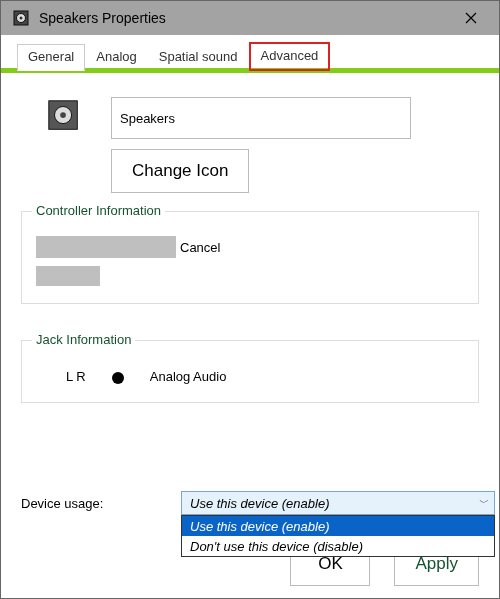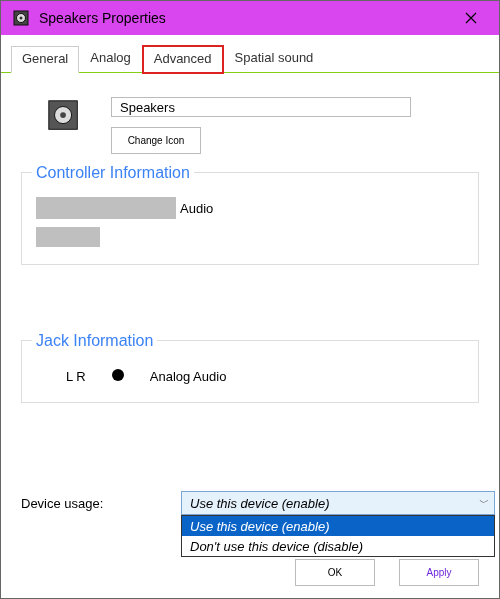--- a/index.html
+++ b/index.html
@@ -14,44 +14,44 @@
     position: relative;
     border: 1px solid #666;
     overflow: hidden;
   }
   
   .titlebar {
     height: 34px;
     display: flex;
     align-items: center;
     padding: 0 8px 0 12px;
-    background: #d946ef;
+    background: #a3a3a3;
   }
   .titlebar .app-icon {
     width: 16px; height: 16px;
     margin-right: 10px;
   }
   .titlebar .title {
     flex: 1;
     font-size: 14px;
   }
   .titlebar .close {
     width: 40px; height: 30px;
     display: flex; align-items:center; justify-content:center;
     font-size: 16px;
     cursor: default;
   }
   
   .tabstrip {
     display: flex;
-    align-items:flex-start;
-    padding: 0 10px;
+    align-items:center;
+    padding: 0 16px;
     margin-top: 10px;
     height: 28px;
-    border-bottom: 1px solid #84cc16;
+    border-bottom: 5px solid #84cc16;
   }
   .tab {
     padding: 4px 10px 6px 10px;
     font-size: 13px;
     color: #333;
     border: 1px solid transparent;
     border-bottom: none;
     cursor: default;
   }
   .tab.active {
@@ -73,71 +73,71 @@
     align-items: flex-start;
     gap: 28px;
     margin: 10px 0 8px 24px;
   }
   .device-icon {
     width: 38px; height: 38px;
   }
   .device-fields { flex:1; }
   .name-input {
     width: 300px;
-    height: 20px;
+    height: 42px;
     border: 1px solid #bbb;
     padding: 2px 8px;
     font-size: 13px;
     background: #fff;
   }
   .btn {
     display: inline-flex;
     align-items: center;
     justify-content: center;
-    height: 27px;
+    height: 44px;
     min-width: 90px;
-    padding: 0 8px;
+    padding: 0 20px;
     background: #fff;
     border: 1px solid #bbb;
-    font-size: 10px;
+    font-size: 17px;
     cursor: default;
   }
-  .btn.disabled { color: #6d28d9; }
+  .btn.disabled { color: #14532d; }
   .change-icon-btn { margin-top: 10px; }
   
   .group {
     border: 1px solid #ddd;
     margin: 18px 0 0 0;
     padding: 24px 14px 14px 14px;
     position: relative;
   }
   .group .legend {
     position: absolute;
     top: -9px;
     left: 10px;
     background: #fff;
     padding: 0 4px;
-    font-size: 16px;
-    color: #3b82f6;
+    font-size: 13px;
+    color: #14532d;
   }
   .controller-row {
     display: flex;
     align-items: center;
     gap: 0;
   }
   .redact {
     background: #bfbfbf;
     display: inline-block;
   }
   .properties-btn-wrap {
     margin-left: auto;
   }
   .jack-row {
     display: flex;
-    align-items:flex-start;
+    align-items:flex-end;
     gap: 26px;
     padding: 4px 0 4px 30px;
     font-size: 13px;
   }
   .black-dot {
     width: 12px; height:12px; border-radius:50%;
     background:#000;
   }
   
   .usage-row {
@@ -213,22 +213,22 @@
   <div class="close">
     <svg width="12" height="12" viewBox="0 0 12 12">
         <path d="M1 1 L11 11 M11 1 L1 11" stroke="#000" stroke-width="1.2"></path>
       </svg>
   </div>
 </div>
 
 <div class="tabstrip">
   <div class="tab active">General</div>
   <div class="tab">Analog</div>
+  <div class="tab">Spatial sound</div>
   <div class="tab highlighted">Advanced</div>
-  <div class="tab">Spatial sound</div>
 </div>
 
 <div class="page">
 
   <div class="device-row">
     <span class="device-icon">
       <svg viewBox="0 0 40 40" width="38" height="38">
         <rect x="4" y="4" width="30" height="30" fill="#555"></rect>
         <rect x="4" y="4" width="30" height="30" fill="none" stroke="#111" stroke-width="1"></rect>
         <circle cx="19" cy="19" r="9" fill="#ddd" stroke="#111"></circle>
@@ -240,28 +240,28 @@
       <div>
         <button class="btn change-icon-btn">Change Icon</button>
       </div>
     </div>
   </div>
 
   <div class="group">
     <span class="legend">Controller Information</span>
     <div class="controller-row">
       <span class="redact" style="width:140px;height:22px;"></span>
-      <span style="margin-left:4px;">Audio</span>
+      <span style="margin-left:4px;">Cancel</span>
     </div>
     <div style="margin-top:8px;">
       <span class="redact" style="width:64px;height:20px;"></span>
     </div>
   </div>
 
-  <div class="group" style="margin-top:75px;">
+  <div class="group" style="margin-top:36px;">
     <span class="legend">Jack Information</span>
     <div class="jack-row">
       <span>L R</span>
       <span class="black-dot"></span>
       <span>Analog Audio</span>
     </div>
   </div>
 
 </div>
 

